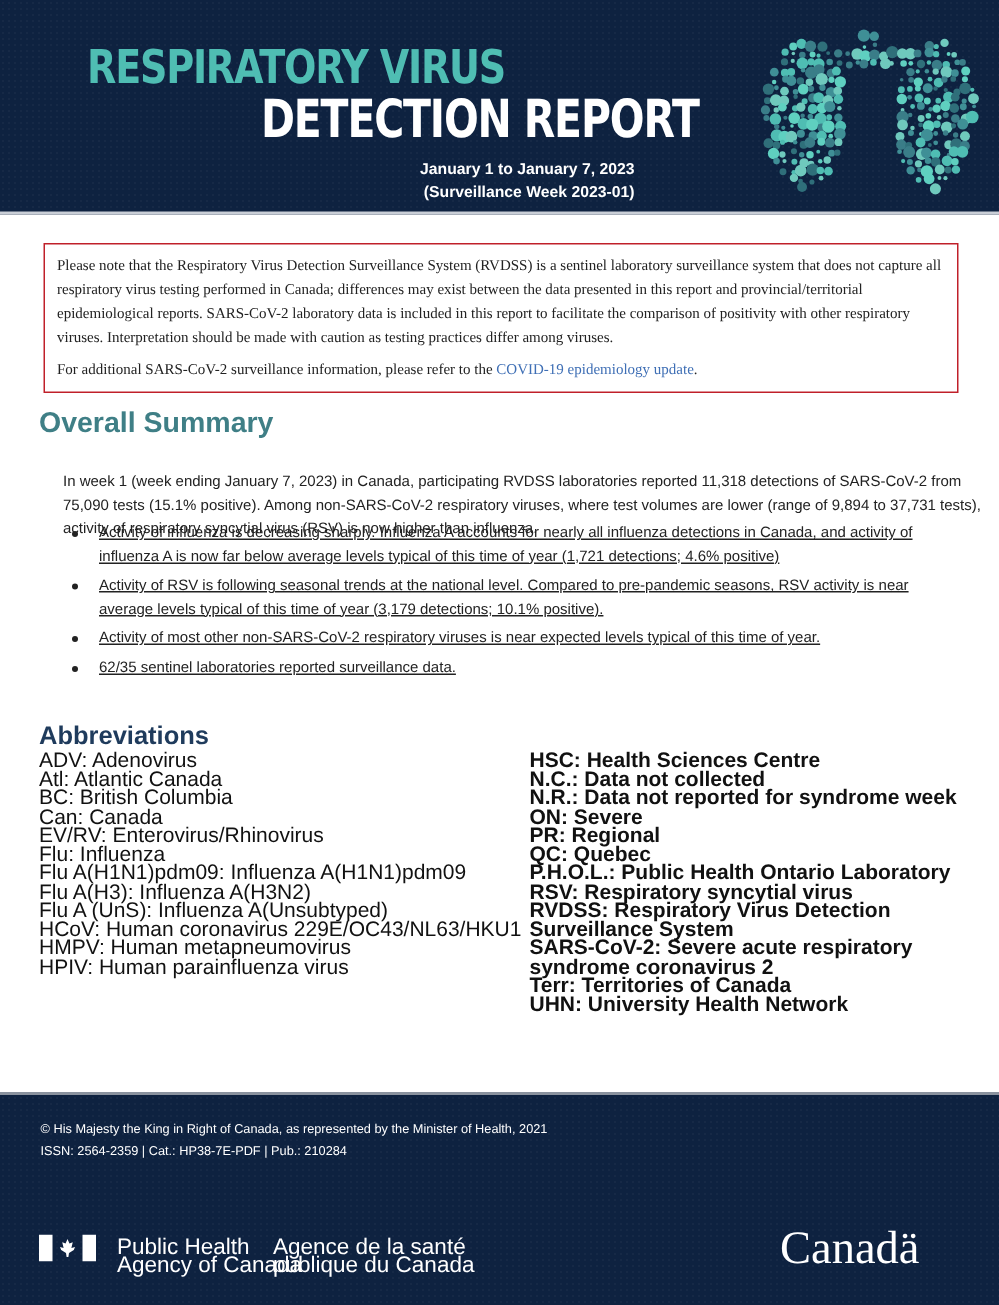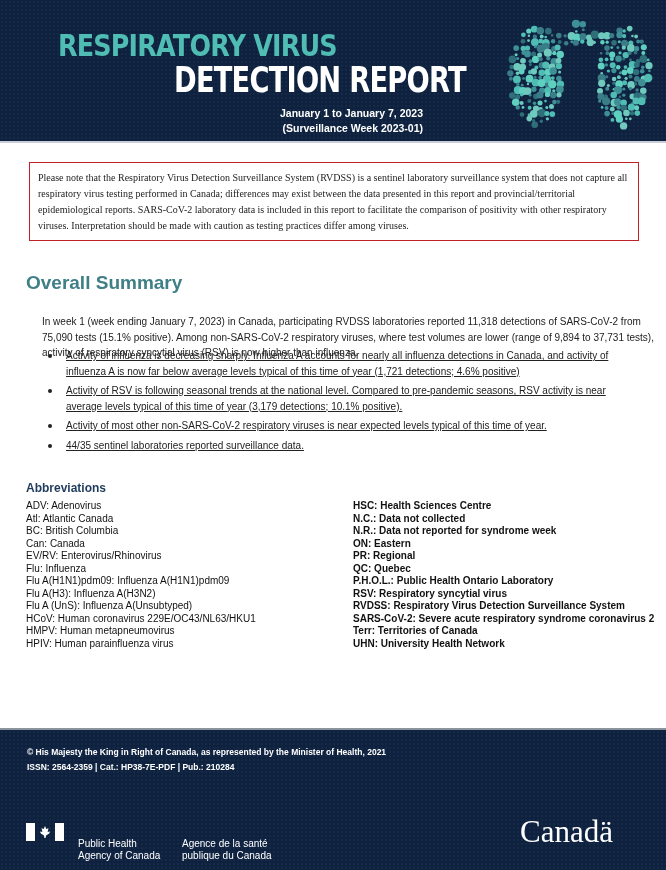--- a/index.html
+++ b/index.html
@@ -60,45 +60,45 @@
     margin: 0; padding: 0; list-style: none;
     font-size: 10px; line-height: 15.5px; color: #222;
   }
   .bullets li { position: relative; padding-left: 18px; margin-bottom: 4px; text-decoration: underline; }
   .bullets li .dot {
     position: absolute; left: 0; top: 6px; width: 4px; height: 4px; border-radius: 50%; background: #222;
   }
 
   .h-abbr {
     position: absolute; left: 26px; top: 481px;
-    font-size: 12px; font-weight: bold; color: #1f3b5c;
+    font-size: 17px; font-weight: bold; color: #1f3b5c;
   }
   .abbr-col {
     position: absolute; margin: 0; padding: 0; list-style: none;
-    font-size: 10px; line-height: 12.5px; color: #111;
+    font-size: 14px; line-height: 12.5px; color: #111;
   }
   .abbr-left { left: 26px; top: 500px; }
   .abbr-right { left: 353px; top: 500px; font-weight: bold; }
 
   .footer {
     position: absolute; left: 0; top: 728px; width: 666px; height: 142px;
     background: #0e2240;
     background-image: radial-gradient(rgba(255,255,255,0.03) 1px, transparent 1px);
     background-size: 4px 4px;
     border-top: 2px solid #8a929e;
   }
   .copyright, .issn {
-    position: absolute; left: 27px; color: #ffffff; font-weight: bold; font-size: 8.5px;
+    position: absolute; left: 27px; color: #ffffff; font-weight: normal; font-size: 8.5px;
     white-space: nowrap;
   }
   .copyright { top: 17px; }
   .issn { top: 32px; }
   .flag { position: absolute; left: 26px; top: 93px; width: 38px; height: 18px; }
   .phac-en, .phac-fr {
-    position: absolute; top: 108px; color: #ffffff; font-size: 10px; line-height: 12px;
+    position: absolute; top: 96px; color: #ffffff; font-size: 15px; line-height: 12px;
   }
   .phac-en { left: 78px; }
   .phac-fr { left: 182px; }
   .wordmark {
     position: absolute; left: 520px; top: 84px;
     font-family: "Liberation Serif", serif; font-size: 31px; color: #ffffff;
   }
 </style>
 </head>
 <body>
@@ -363,29 +363,30 @@
       <circle cx="124.4" cy="115.2" r="3.6" fill="#5fd0c0"></circle>
       <circle cx="131.3" cy="114.7" r="1.3" fill="#6fc9bd"></circle>
       <circle cx="135.3" cy="114.8" r="1.4" fill="#6fc9bd"></circle>
       <circle cx="39.7" cy="120.7" r="3.3" fill="#2f6f7a"></circle>
       <circle cx="128.6" cy="121.9" r="3.7" fill="#6fc9bd"></circle>
     </svg>
 </div>
 
 <div class="notice">
   <p>Please note that the Respiratory Virus Detection Surveillance System (RVDSS) is a sentinel laboratory surveillance system that does not capture all respiratory virus testing performed in Canada; differences may exist between the data presented in this report and provincial/territorial epidemiological reports. SARS-CoV-2 laboratory data is included in this report to facilitate the comparison of positivity with other respiratory viruses. Interpretation should be made with caution as testing practices differ among viruses.</p>
+  <p><span>For additional SARS-CoV-2 surveillance information, please refer to the </span><a href="#">COVID-19 epidemiology update</a><span>.</span></p>
 </div>
 
 <div class="h-summary">Overall Summary</div>
 <p class="summary-p">In week 1 (week ending January 7, 2023) in Canada, participating RVDSS laboratories reported 11,318 detections of SARS-CoV-2 from 75,090 tests (15.1% positive). Among non-SARS-CoV-2 respiratory viruses, where test volumes are lower (range of 9,894 to 37,731 tests), activity of respiratory syncytial virus (RSV) is now higher than influenza.</p>
 <ul class="bullets">
   <li><span class="dot"></span><span>Activity of influenza is decreasing sharply. Influenza A accounts for nearly all influenza detections in Canada, and activity of influenza A is now far below average levels typical of this time of year (1,721 detections; 4.6% positive)</span></li>
   <li><span class="dot"></span><span>Activity of RSV is following seasonal trends at the national level. Compared to pre-pandemic seasons, RSV activity is near average levels typical of this time of year (3,179 detections; 10.1% positive).</span></li>
   <li><span class="dot"></span><span>Activity of most other non-SARS-CoV-2 respiratory viruses is near expected levels typical of this time of year.</span></li>
-  <li><span class="dot"></span><span>44/35 sentinel laboratories reported surveillance data.</span></li>
+  <li><span class="dot"></span><span>62/35 sentinel laboratories reported surveillance data.</span></li>
 </ul>
 
 <div class="h-abbr">Abbreviations</div>
 <ul class="abbr-col abbr-left">
   <li>ADV: Adenovirus</li>
   <li>Atl: Atlantic Canada</li>
   <li>BC: British Columbia</li>
   <li>Can: Canada</li>
   <li>EV/RV: Enterovirus/Rhinovirus</li>
   <li>Flu: Influenza</li>
@@ -393,21 +394,21 @@
   <li>Flu A(H3): Influenza A(H3N2)</li>
   <li>Flu A (UnS): Influenza A(Unsubtyped)</li>
   <li>HCoV: Human coronavirus 229E/OC43/NL63/HKU1</li>
   <li>HMPV: Human metapneumovirus</li>
   <li>HPIV: Human parainfluenza virus</li>
 </ul>
 <ul class="abbr-col abbr-right">
   <li>HSC: Health Sciences Centre</li>
   <li>N.C.: Data not collected</li>
   <li>N.R.: Data not reported for syndrome week</li>
-  <li>ON: Eastern</li>
+  <li>ON: Severe</li>
   <li>PR: Regional</li>
   <li>QC: Quebec</li>
   <li>P.H.O.L.: Public Health Ontario Laboratory</li>
   <li>RSV: Respiratory syncytial virus</li>
   <li>RVDSS: Respiratory Virus Detection Surveillance System</li>
   <li>SARS-CoV-2: Severe acute respiratory syndrome coronavirus 2</li>
   <li>Terr: Territories of Canada</li>
   <li>UHN: University Health Network</li>
 </ul>
 

